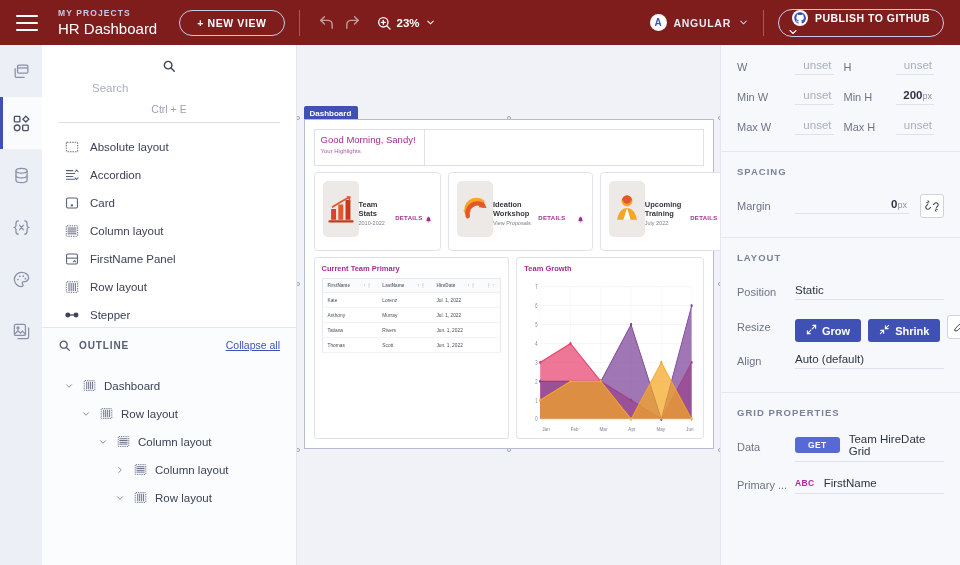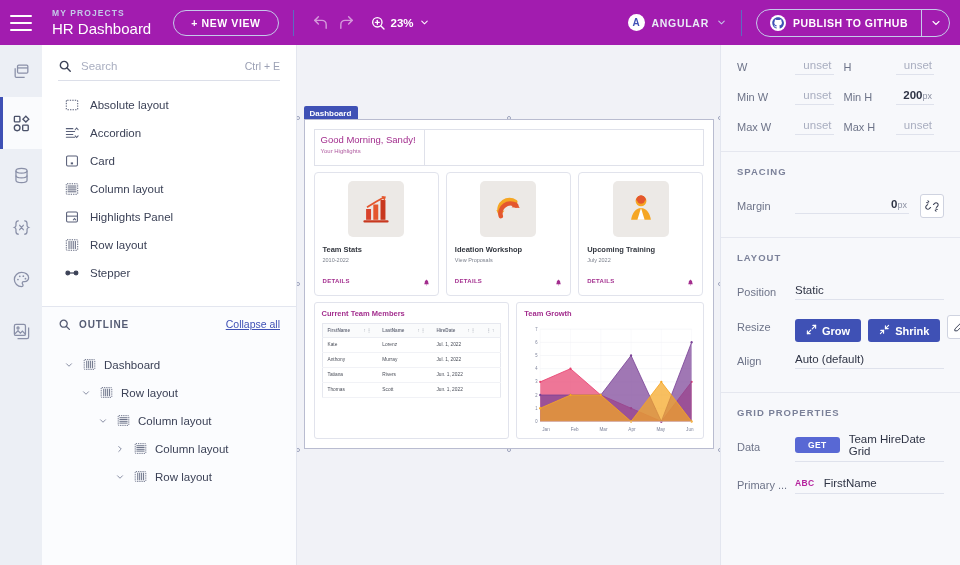--- a/index.html
+++ b/index.html
@@ -5,23 +5,23 @@
   * { box-sizing: border-box; margin: 0; padding: 0; }
   html, body {
     width: 960px; height: 565px;
     font-family: "Liberation Sans", sans-serif;
     background: #ffffff; overflow: hidden;
   }
   .app { width: 960px; height: 565px; display: flex; flex-direction: column; }
 
   
   .header {
-    height: 45px; background: #a21caf; flex: 0 0 45px;
+    height: 45px; background: #7f1d1d; flex: 0 0 45px;
     display: flex; align-items: center; color: #fff;
-    padding: 0 10px; position: relative;
+    padding: 0 16px; position: relative;
   }
   .hamburger { width: 22px; height: 16px; margin-right: 20px; cursor: pointer;
     display: flex; flex-direction: column; justify-content: space-between; }
   .hamburger i { display: block; height: 2px; background: #fff; border-radius: 1px; }
   .proj-block { line-height: 1.05; margin-right: 22px; }
   .proj-kicker { font-size: 8.5px; letter-spacing: 1.1px; color: #c5cae9; font-weight: 600; text-transform: uppercase; }
   .proj-title { font-size: 15px; font-weight: 400; color: #fff; margin-top: 3px; }
   .newview-btn {
     border: 1.5px solid #c5cae9; border-radius: 16px; height: 26px;
     padding: 0 17px; display: flex; align-items: center; justify-content: center;
@@ -33,21 +33,21 @@
     justify-content: center; cursor: pointer; opacity: .55; }
   .zoom-wrap { display: flex; align-items: center; gap: 5px; margin-left: 10px; cursor: pointer; }
   .zoom-pct { font-size: 11.5px; font-weight: 700; color: #fff; }
   .spacer { flex: 1; }
   .ng-wrap { display: flex; align-items: center; gap: 7px; cursor: pointer; }
   .ng-badge { width: 17px; height: 17px; border-radius: 50%; background: #fff;
     color: #3f51b5; font-size: 10px; font-weight: 700;
     display: flex; align-items: center; justify-content: center; }
   .ng-label { font-size: 10.5px; font-weight: 600; letter-spacing: .7px; color: #e8eaf6; }
   .publish-group { display: flex; align-items: stretch; border: 1.5px solid #c5cae9;
-    border-radius: 16px; height: 28px; overflow: hidden; cursor: pointer; }
+    border-radius: 16px; height: 28px; overflow: hidden; cursor: pointer; flex-direction: column; }
   .publish-main { display: flex; align-items: center; gap: 7px; padding: 0 13px; }
   .publish-label { font-size: 10.5px; font-weight: 700; letter-spacing: .5px; color:#fff; white-space: nowrap;}
   .publish-caret { width: 28px; border-left: 1.5px solid #c5cae9;
     display: flex; align-items: center; justify-content: center; }
   .gh-dot { width: 16px; height: 16px; border-radius: 50%; background: #fff; display:flex;
     align-items:center; justify-content:center; }
 
   
   .body { flex: 1; display: flex; min-height: 0; }
 
@@ -58,21 +58,21 @@
     cursor: pointer; color: #8a90a8; position: relative; }
   .rail-item.active { background: #fafbfd; color: #4a5169; }
   .rail-item.active::before { content:""; position:absolute; left:0; top:0; bottom:0;
     width: 3px; background: #3f51b5; }
 
   
   .leftpanel { width: 255px; flex: 0 0 255px; background: #ffffff;
     border-right: 1px solid #e3e6ef; display: flex; flex-direction: column; min-height:0; }
   .search-row { padding: 14px 16px 0 16px; }
   .search-inner { display: flex; align-items: center; gap: 9px;
-    border-bottom: 1px solid #dcdfe9; padding-bottom: 7px; }
+    border-bottom: 1px solid #dcdfe9; padding-bottom: 7px; flex-direction: column; }
   .search-input { border: none; outline: none; flex: 1; font-size: 11.5px;
     color: #3c4257; font-family: inherit; background: transparent; }
   .search-input::placeholder { color: #a9aec0; }
   .search-hint { font-size: 10.5px; color: #9ba0b4; }
   .panel-scroll { flex: 1; overflow: hidden; padding-top: 10px; position: relative; }
   .sec-title { font-size: 9.5px; letter-spacing: 1px; color: #7b8199;
     font-weight: 600; padding: 10px 16px 7px 16px; text-transform: uppercase; }
   .lay-item { display: flex; align-items: center; gap: 11px; padding: 5px 4px 5px 22px;
     cursor: pointer; height: 28px; }
   .lay-label { font-size: 11.5px; color: #3c4257; }
@@ -99,21 +99,21 @@
   .handle { position: absolute; width: 4px; height: 4px; background: #fff;
     border: 1px solid #9aa0bb; border-radius: 50%; }
   .pad { padding: 9px; height: 100%; display: flex; flex-direction: column; gap: 6px; }
   .greet-row { display: flex; border: 1px solid #dfe1ea; height: 37px; }
   .greet-box { width: 110px; border-right: 1px solid #dfe1ea; padding: 4px 6px; }
   .greet-t { font-size: 9.5px; color: #a32e8e; font-weight: 500; white-space: nowrap; }
   .greet-s { font-size: 6px; color: #b05ca0; margin-top: 3px; }
   .greet-fill { flex: 1; }
   .cards { display: flex; gap: 7px; }
   .card { flex: 1; border: 1px solid #e1e3ec; border-radius: 4px; padding: 8px 8px 5px 8px;
-    display: flex; flex-direction: column; align-items: center; background:#fff;}
+    display: flex; align-items: center; background:#fff;}
   .card-img { width: 56px; height: 56px; border-radius: 5px; background: #ece9e6;
     display: flex; align-items: center; justify-content: center; margin-bottom: 8px; }
   .card-body { width: 100%; }
   .card-t { font-size: 7.5px; font-weight: 700; color: #33373f; }
   .card-s { font-size: 5.5px; color: #7c818d; margin-top: 2.5px; }
   .card-foot { display: flex; align-items: center; justify-content: space-between;
     width: 100%; margin-top: 9px; }
   .card-details { font-size: 6px; font-weight: 700; color: #a32e8e; letter-spacing: .3px; }
   .bottom-row { display: flex; gap: 7px; flex: 1; min-height: 0; }
   .panelbox { border: 1px solid #e1e3ec; border-radius: 3px; background:#fff;
@@ -344,21 +344,21 @@
         </div>
 
         <div class="lay-item">
           <span class="lay-ico">
             <svg width="14" height="14" viewBox="0 0 16 16" fill="none" stroke="#585f78" stroke-width="1.2">
               <rect x="1.8" y="2.3" width="12.4" height="11.4" rx="1.4"></rect>
                 <line x1="1.8" y1="7" x2="14.2" y2="7"></line>
               <polyline points="9.2,11.7 10.9,9.8 12.6,11.7"></polyline>
               </svg>
           </span>
-          <span class="lay-label">Highlights Panel</span>
+          <span class="lay-label">FirstName Panel</span>
         </div>
 
         <div class="lay-item">
           <span class="lay-ico">
             <svg width="14" height="14" viewBox="0 0 16 16" fill="none" stroke="#585f78" stroke-width="1.1" stroke-dasharray="1.5 1.2">
               <rect x="1.5" y="2" width="13" height="12" rx=".8"></rect>
               <line x1="4.6" y1="3.4" x2="4.6" y2="12.6" stroke-dasharray="0"></line>
                 <line x1="7" y1="3.4" x2="7" y2="12.6" stroke-dasharray="0"></line>
               <line x1="9.4" y1="3.4" x2="9.4" y2="12.6" stroke-dasharray="0"></line>
                 <line x1="11.8" y1="3.4" x2="11.8" y2="12.6" stroke-dasharray="0"></line>
@@ -572,21 +572,21 @@
                         <path d="M12 2a1.4 1.4 0 0 1 1.4 1.4v.8A6 6 0 0 1 18 10v4l1.6 2.4V18H4.4v-1.6L6 14v-4a6 6 0 0 1 4.6-5.8v-.8A1.4 1.4 0 0 1 12 2zM9.8 19.4h4.4a2.2 2.2 0 0 1-4.4 0z"></path>
                       </svg>
                   </span>
                 </div>
               </div>
             </div>
 
             <div class="bottom-row">
 
               <div class="panelbox" style="flex:1.05">
-                <div class="pb-title">Current Team Members</div>
+                <div class="pb-title">Current Team Primary</div>
                 <table class="grid-tbl">
                   <thead>
                     <tr>
                       <th><span>FirstName</span><span class="sortico">↑⋮</span></th>
                       <th><span>LastName</span><span class="sortico">↑⋮</span></th>
                       <th><span>HireDate</span><span class="sortico">↑⋮</span></th>
                       <th style="width:16px">
                           <span class="sortico">⋮↑</span>
                         </th>
                     </tr>

